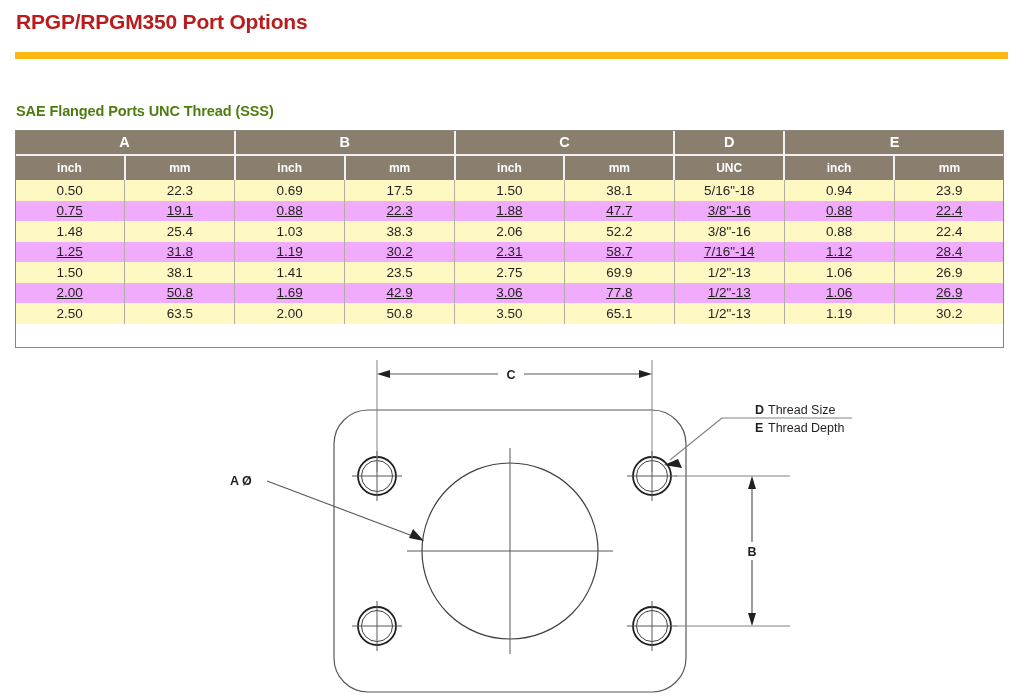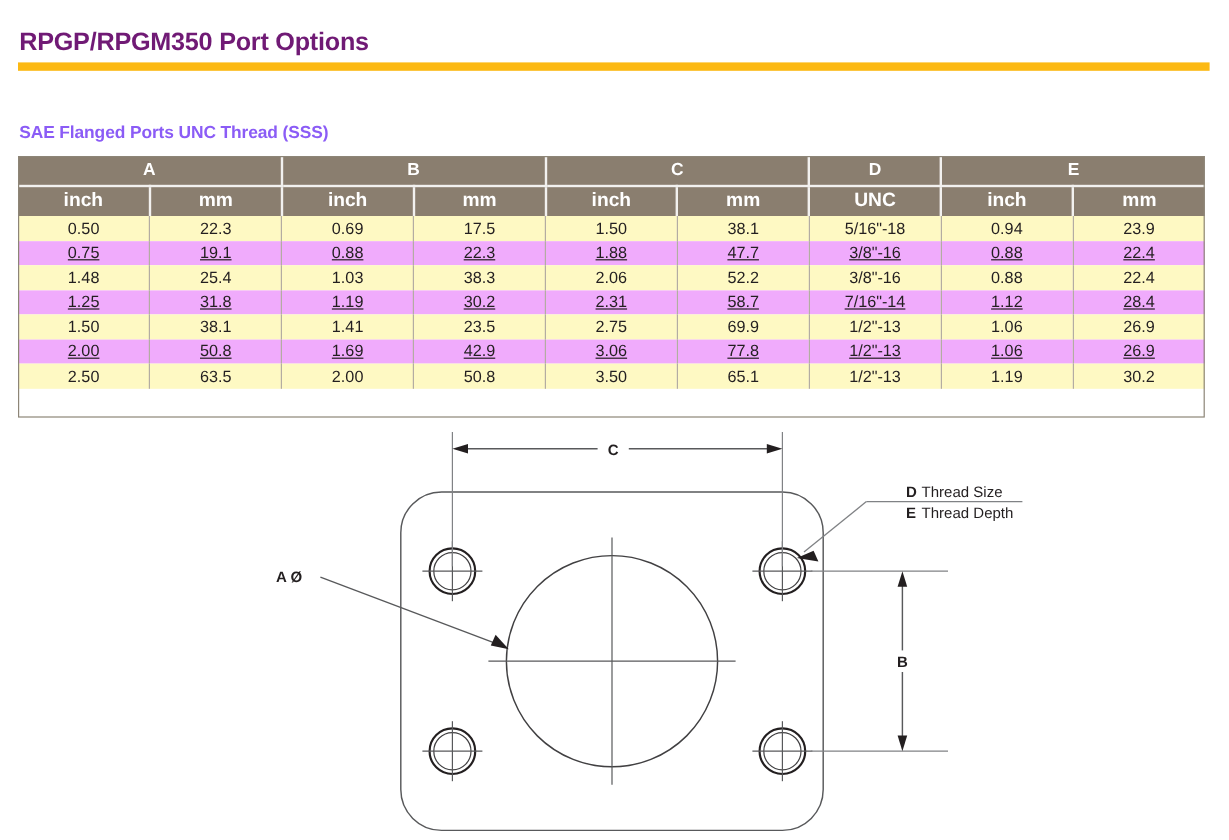--- a/index.html
+++ b/index.html
@@ -13,45 +13,45 @@
     position: relative;
     font-family: "Liberation Sans", sans-serif;
     color: #231f20;
     overflow: hidden;
   }
 
   
   #page-title {
     position: absolute;
     left: 16px;
-    top: 24px;
+    top: 10px;
     font-size: 21px;
     font-weight: bold;
     letter-spacing: -0.2px;
-    color: #701a75;
+    color: #b91c1c;
     white-space: nowrap;
   }
   #title-rule {
     position: absolute;
     left: 15px;
     top: 52px;
     width: 993px;
     height: 7px;
     background: #fcb913;
   }
 
   
   #section-subtitle {
     position: absolute;
     left: 16px;
     top: 103px;
     font-size: 14.5px;
     font-weight: bold;
     letter-spacing: -0.1px;
-    color: #8b5cf6;
+    color: #4d7c0f;
     white-space: nowrap;
   }
 
   
   #spec-table-wrap {
     position: absolute;
     left: 15px;
     top: 130px;
     width: 989px;
   }
@@ -75,21 +75,21 @@
     height: 24px;
     border-right: 2px solid #f2f1ef;
     border-bottom: 2px solid #f2f1ef;
   }
   tr.grp th:last-child { border-right: none; }
   
   tr.units th {
     background: #8a7e6f;
     color: #ffffff;
     font-weight: bold;
-    font-size: 16px;
+    font-size: 12px;
     height: 24px;
     border-right: 2px solid #f2f1ef;
   }
   tr.units th:last-child { border-right: none; }
 
   tbody tr td {
     height: 20.5px;
     color: #231f20;
     font-size: 13.5px;
     border-right: 1px solid #b3aca2;

